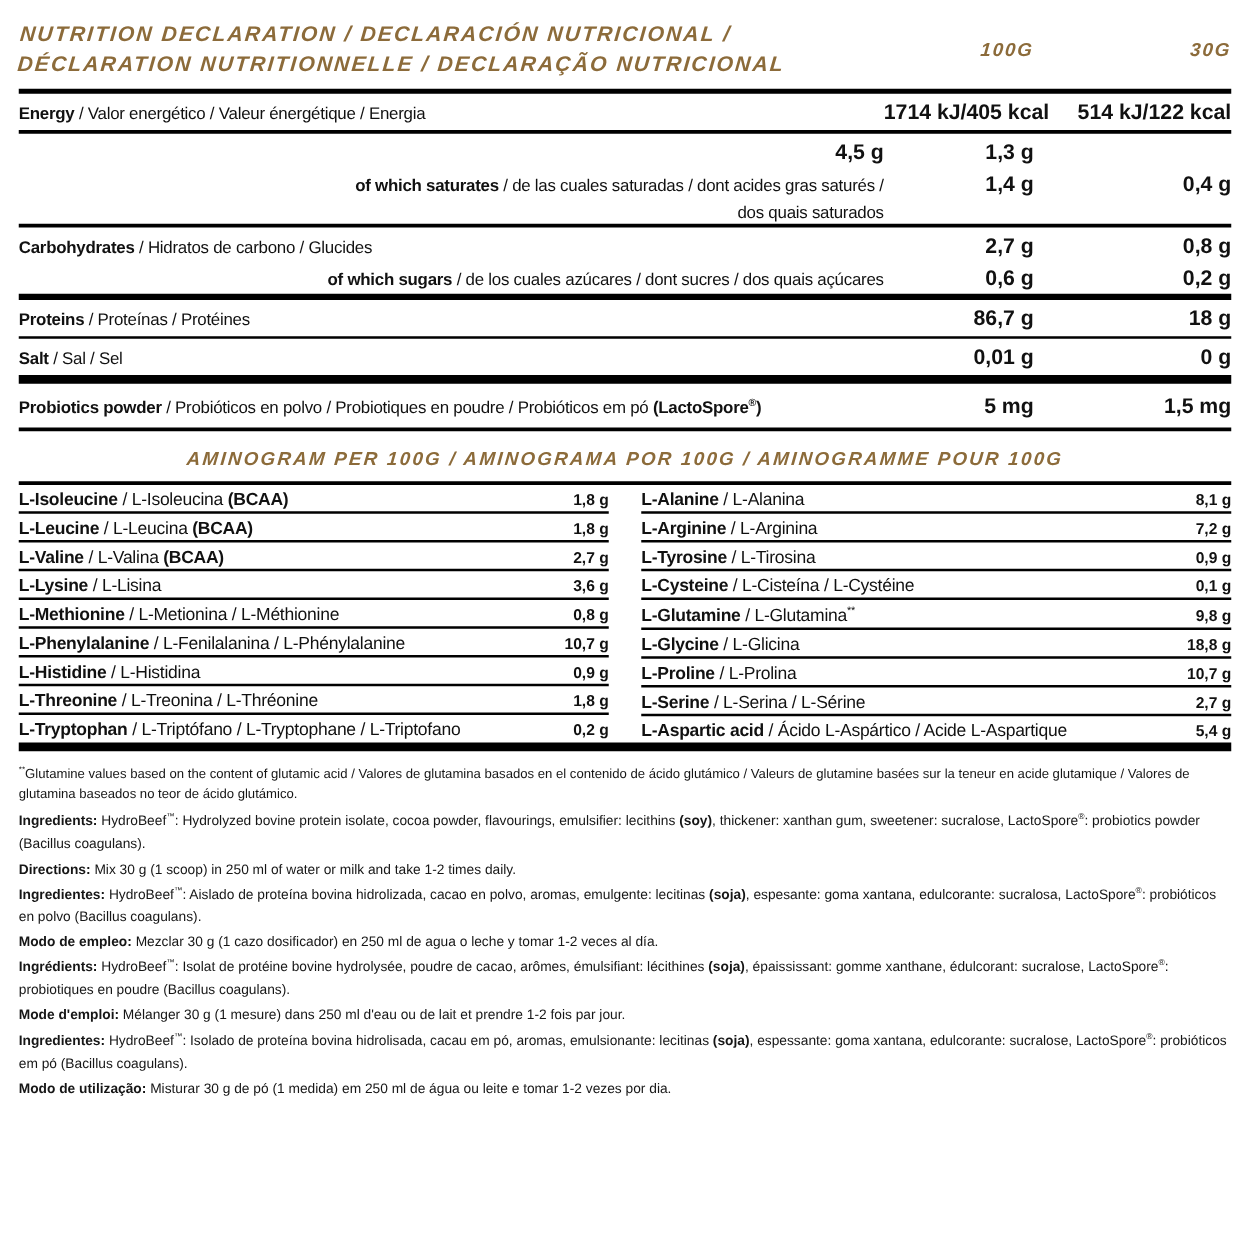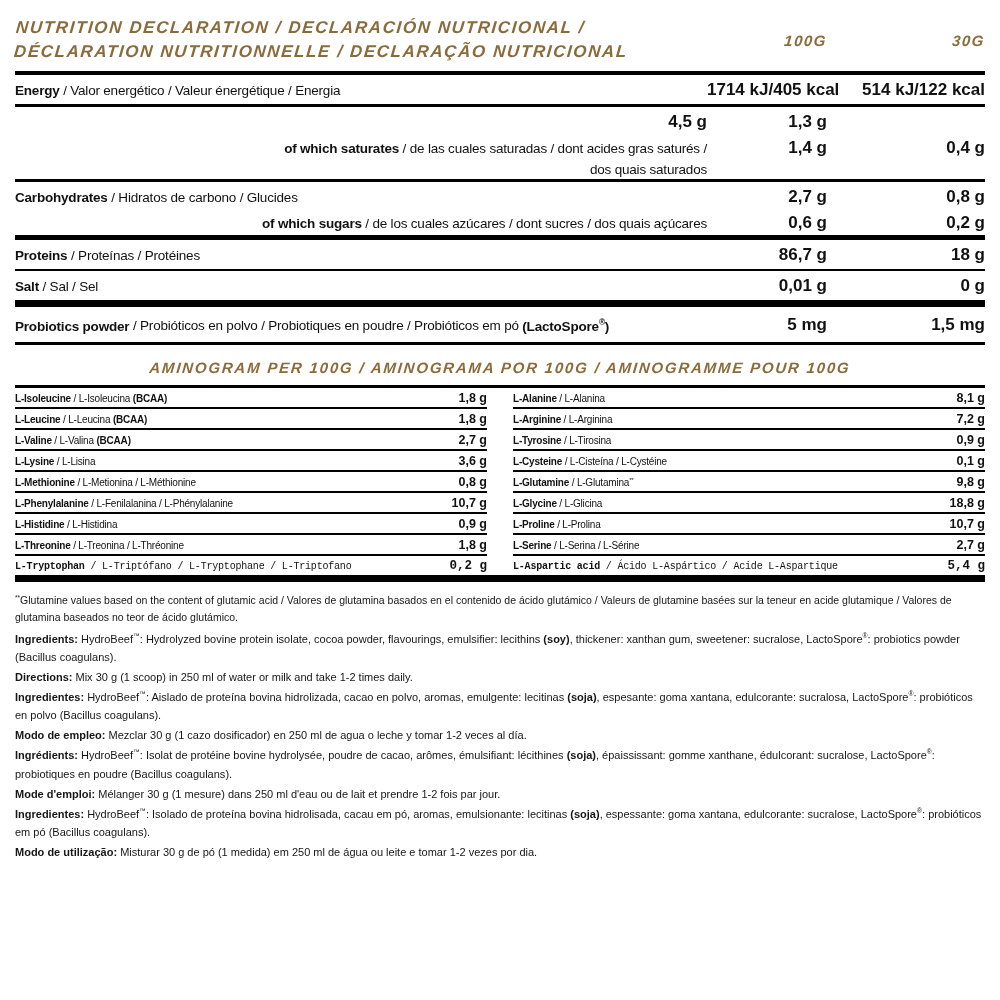--- a/index.html
+++ b/index.html
@@ -28,22 +28,22 @@
   .nrow.tall { padding:8px 0 7px 0; }
   .nname { font-size:13.5px; letter-spacing:-0.2px; }
   .nrow.sub .nname { padding-left:20px;text-align:right; }
   .nval { font-size:17px; font-weight:bold; text-align:right; white-space:nowrap; }
 
   
   .amino-title { text-align:center; font-size:15px; letter-spacing:1.8px; margin:14px 0 9px 0; transform:skewX(-5deg); }
   .amino-wrap { display:flex; gap:26px; border-top:3px solid #000; }
   .amino-col { flex:1 1 0; }
   .arow { display:flex; justify-content:space-between; align-items:baseline; padding:3px 0 2px 0; border-bottom:2px solid #000; }
-  .amino-col .arow:last-child { border-bottom:none;font-family:Liberation Mono, monospace; }
-  .aname { font-size:10px; letter-spacing:-0.2px; }
+  .amino-col .arow:last-child { border-bottom:none; }
+  .aname { font-size:14px; letter-spacing:-0.2px; }
   .aval { font-size:12.5px; font-weight:bold; white-space:nowrap; }
 
   
   .paras { margin-top:10px; }
   .para { font-size:11px; line-height:1.65; margin-bottom:2px; color:#161616; }
   .para.footnote { font-size:10.5px; line-height:1.6; margin-bottom:4px; }
 
   
   .seg-n { font-weight:normal; font-style:normal;margin-top:47px; }
   .seg-b { font-weight:bold; }

